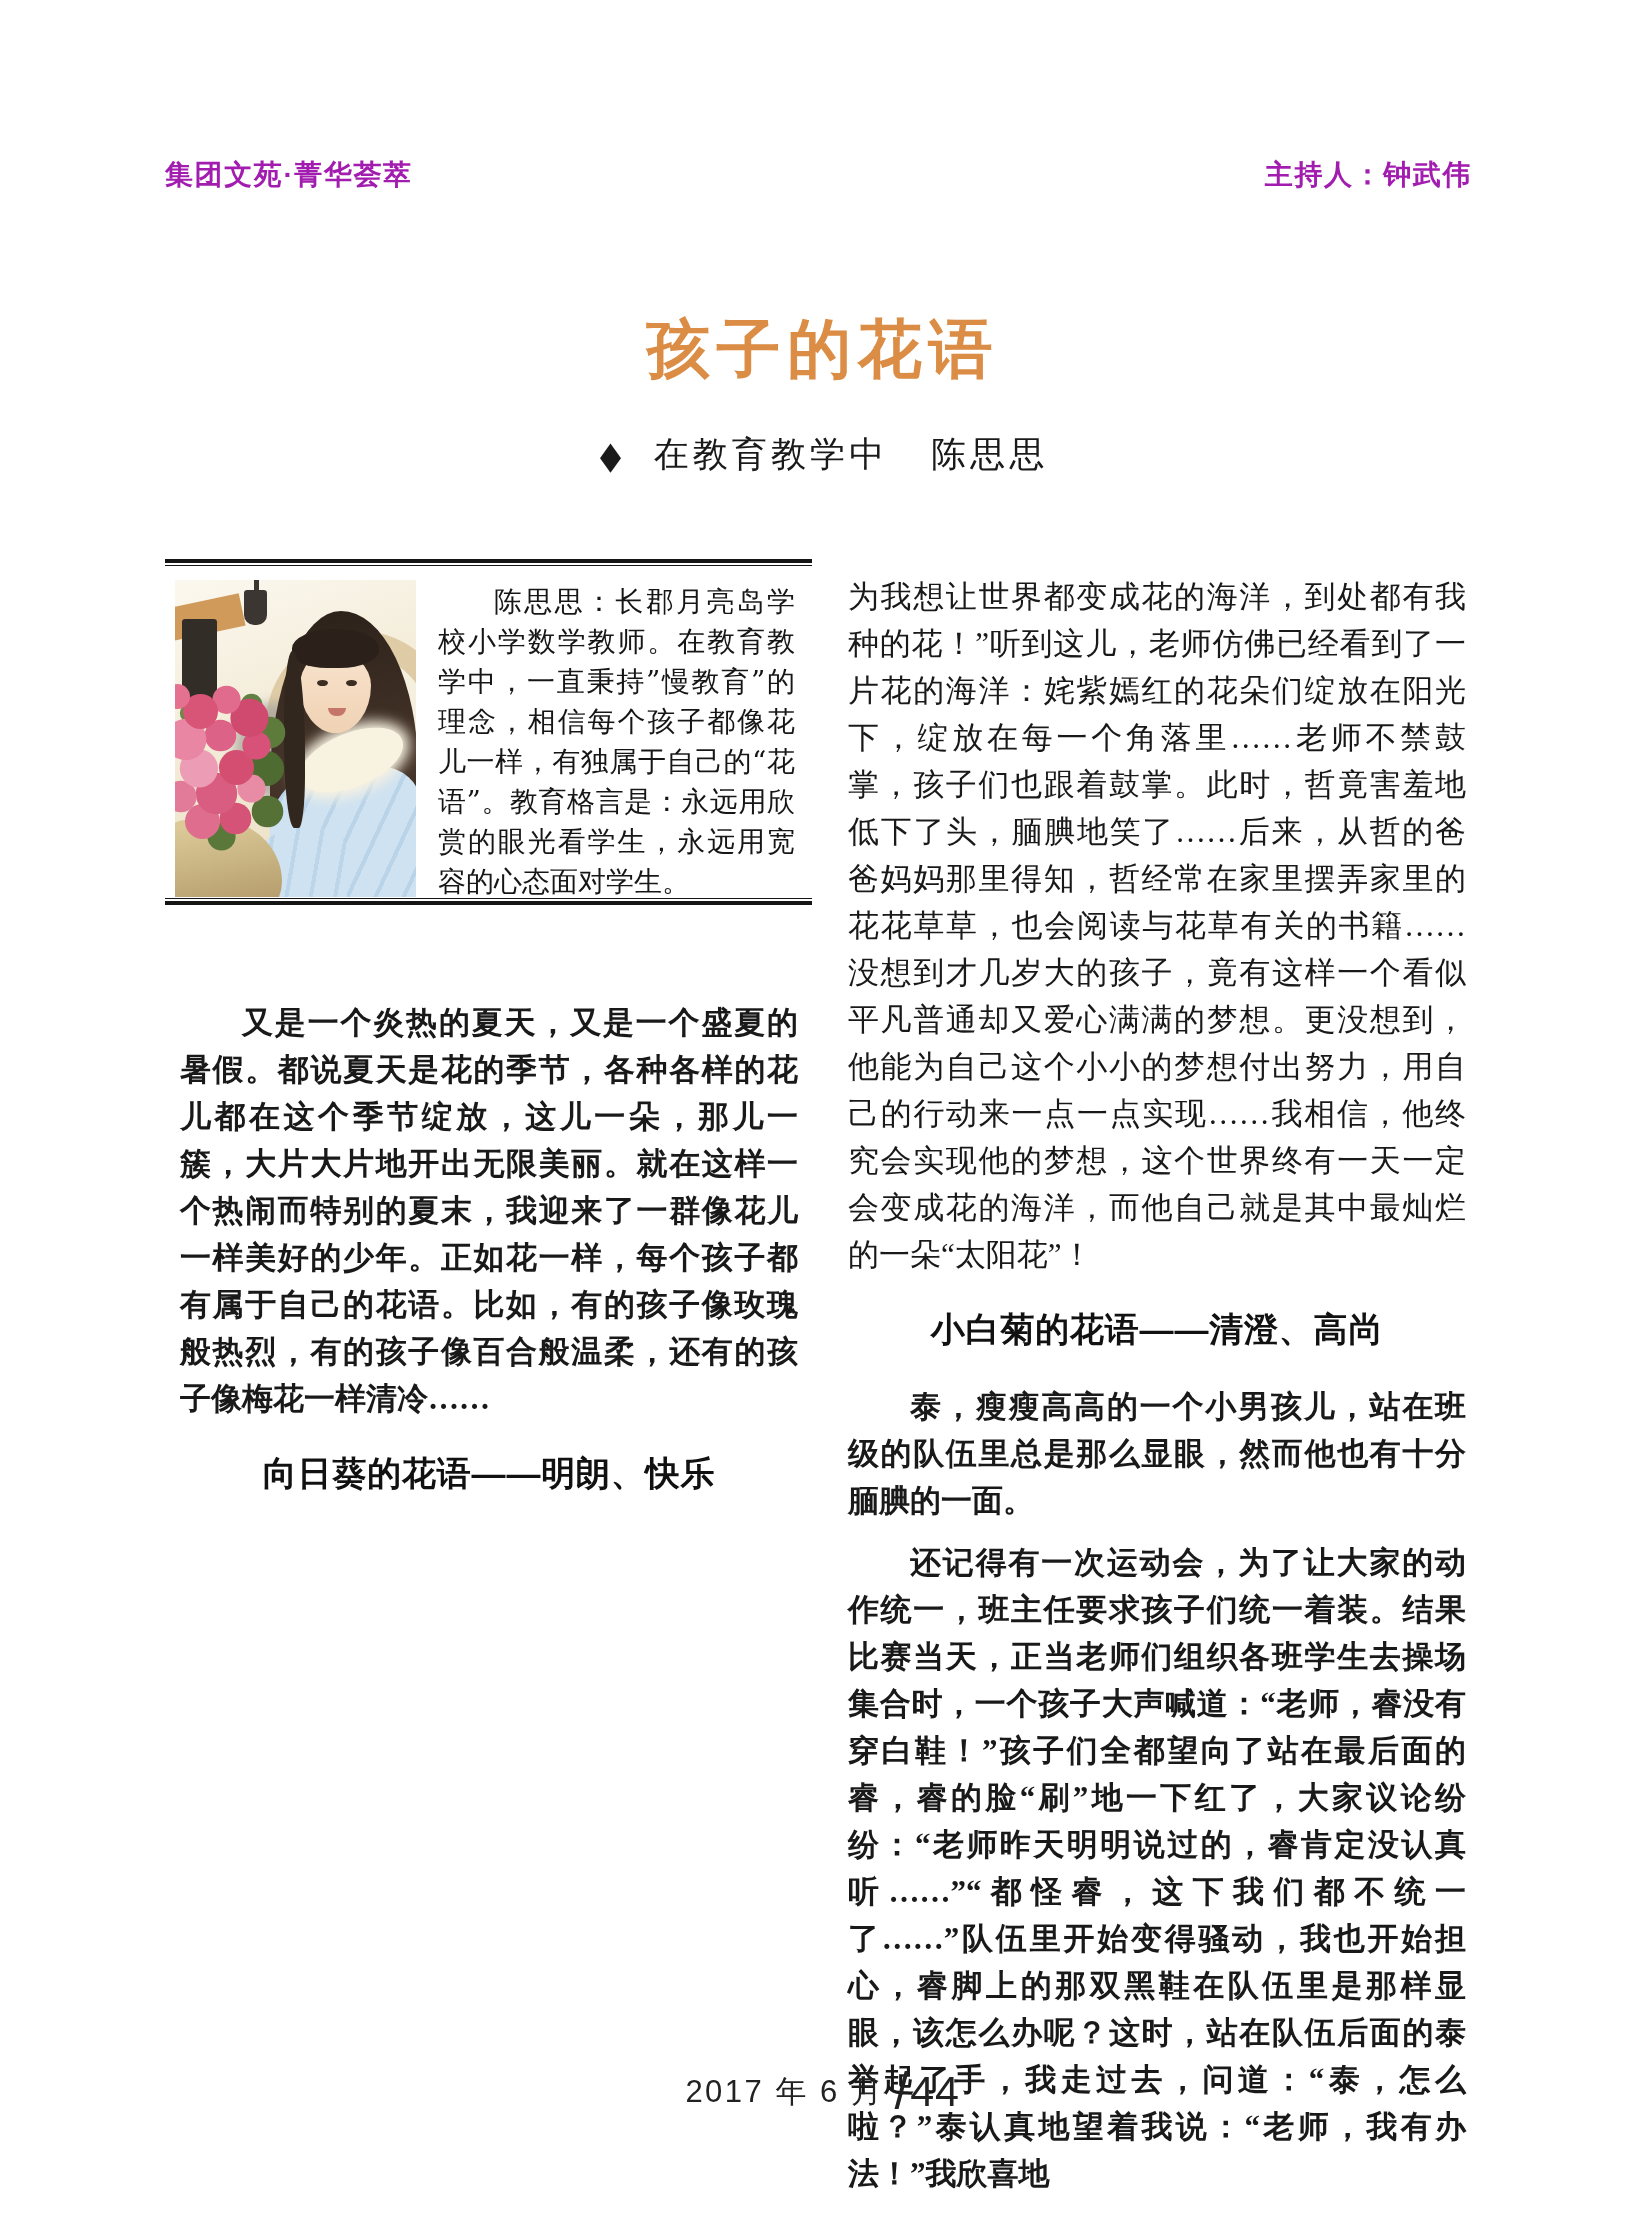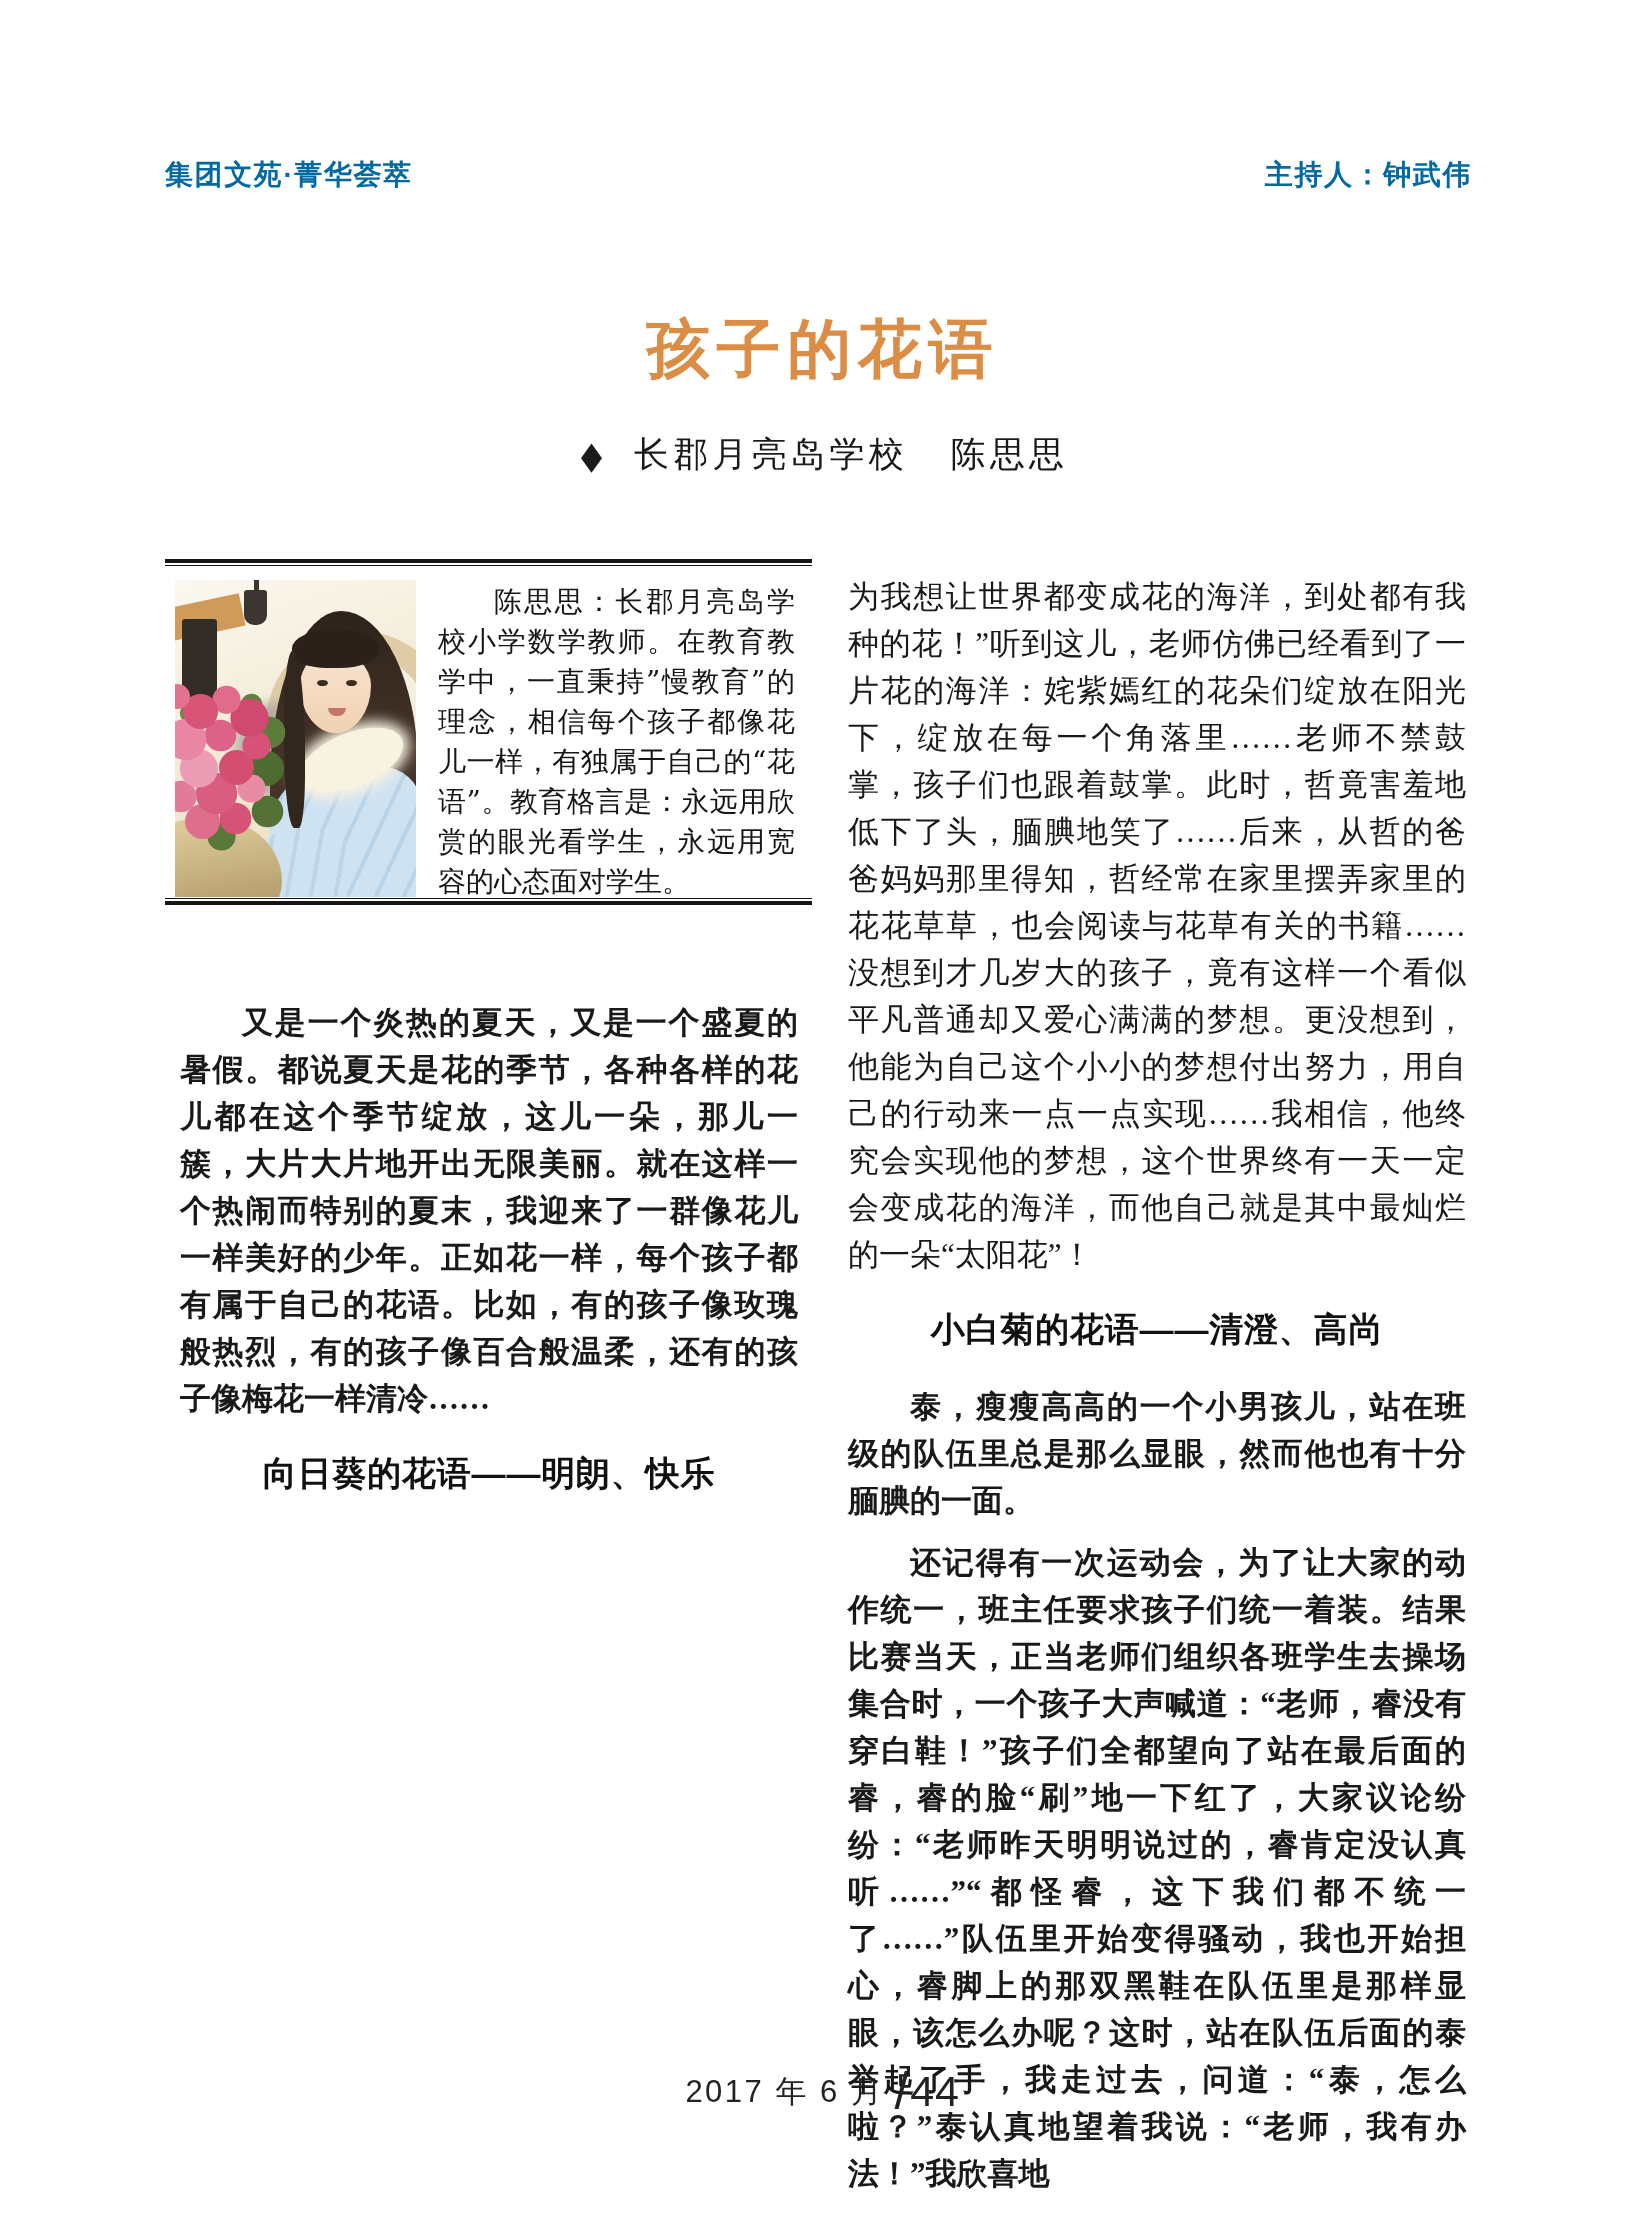--- a/index.html
+++ b/index.html
@@ -10,21 +10,21 @@
     background:#ffffff;
     color:#1c1c1c;
     font-family:"Liberation Serif","DejaVu Serif",serif;
     overflow:hidden;
   }
   
   .header{
     position:absolute;left:165px;right:173px;top:156px;
     display:flex;justify-content:space-between;align-items:baseline;
     font-family:"Liberation Sans","DejaVu Sans",sans-serif;
-    font-weight:bold;font-size:28px;letter-spacing:1.6px;color:#0369a1;
+    font-weight:bold;font-size:28px;letter-spacing:1.6px;color:#a21caf;
   }
   
   .title{
     position:absolute;left:0;right:0;top:306px;margin:0;
     text-align:center;
     font-size:64px;font-weight:bold;letter-spacing:6.6px;
     font-family:"DejaVu Serif","Liberation Serif",serif;
   }
   .byline{
     position:absolute;left:0;right:0;top:431px;
@@ -104,21 +104,21 @@
 <div class="page">
 
   <div class="header">
     <span>集团文苑·菁华荟萃</span>
     <span>主持人：钟武伟</span>
   </div>
 
   <h1 class="title" style="color: rgb(219, 140, 69); text-align: center;">孩子的花语</h1>
 
   <div class="byline">
-    <span class="diamond">◆</span><span class="school">长郡月亮岛学校</span><span class="author">陈思思</span>
+    <span class="diamond">◆</span><span class="school">在教育教学中</span><span class="author">陈思思</span>
   </div>
 
   <div class="rule rule-top"></div>
 
   <div class="photo">
     <div class="ph-roof"></div>
     <div class="ph-door"></div>
     <div class="ph-lamp-stem"></div>
     <div class="ph-lamp"></div>
     <div class="ph-arch"></div>

